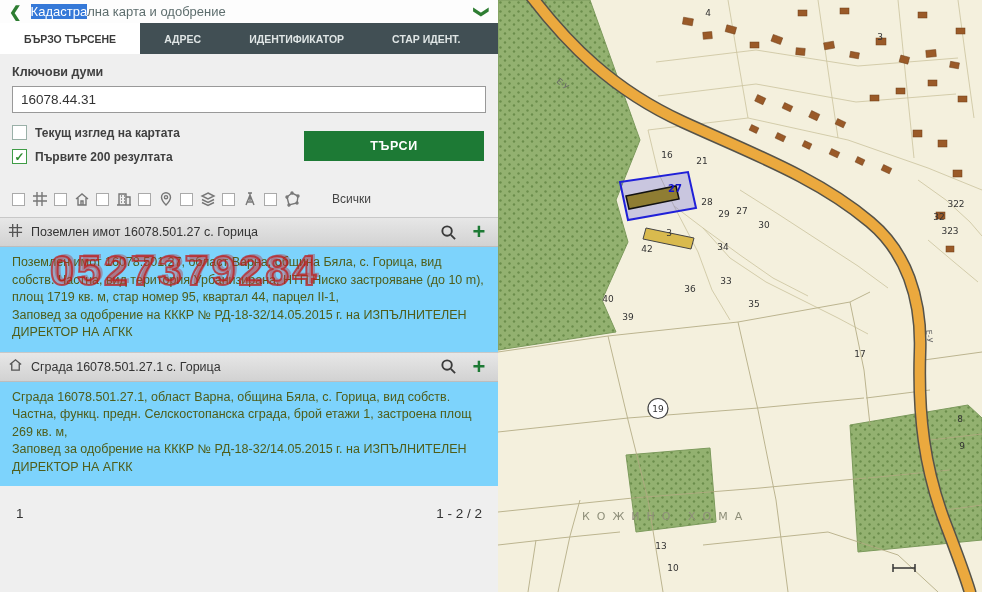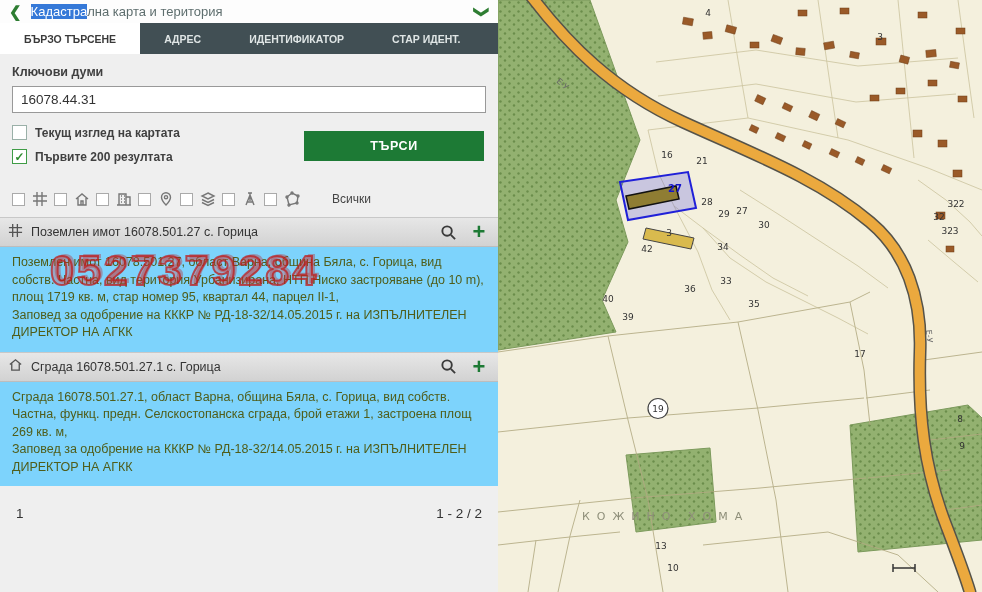--- a/index.html
+++ b/index.html
@@ -67,21 +67,21 @@
 </style>
 </head>
 <body>
 
 <div class="app">
 
   <div class="left">
 
     <div class="hdr">
       <span class="back">❮</span>
-      <span class="title"><span class="sel">Кадастра</span><span>лна карта и територия</span></span>
+      <span class="title"><span class="sel">Кадастра</span><span>лна карта и одобрение</span></span>
       <span class="dd" style="transform:rotate(90deg);">❯</span>
     </div>
 
     <div class="tabs">
       <div class="tab active">БЪРЗО ТЪРСЕНЕ</div>
       <div class="tab">АДРЕС</div>
       <div class="tab">ИДЕНТИФИКАТОР</div>
       <div class="tab">СТАР ИДЕНТ.</div>
       <div class="tab">ГЕОД. ОСНОВА</div>
     </div>

